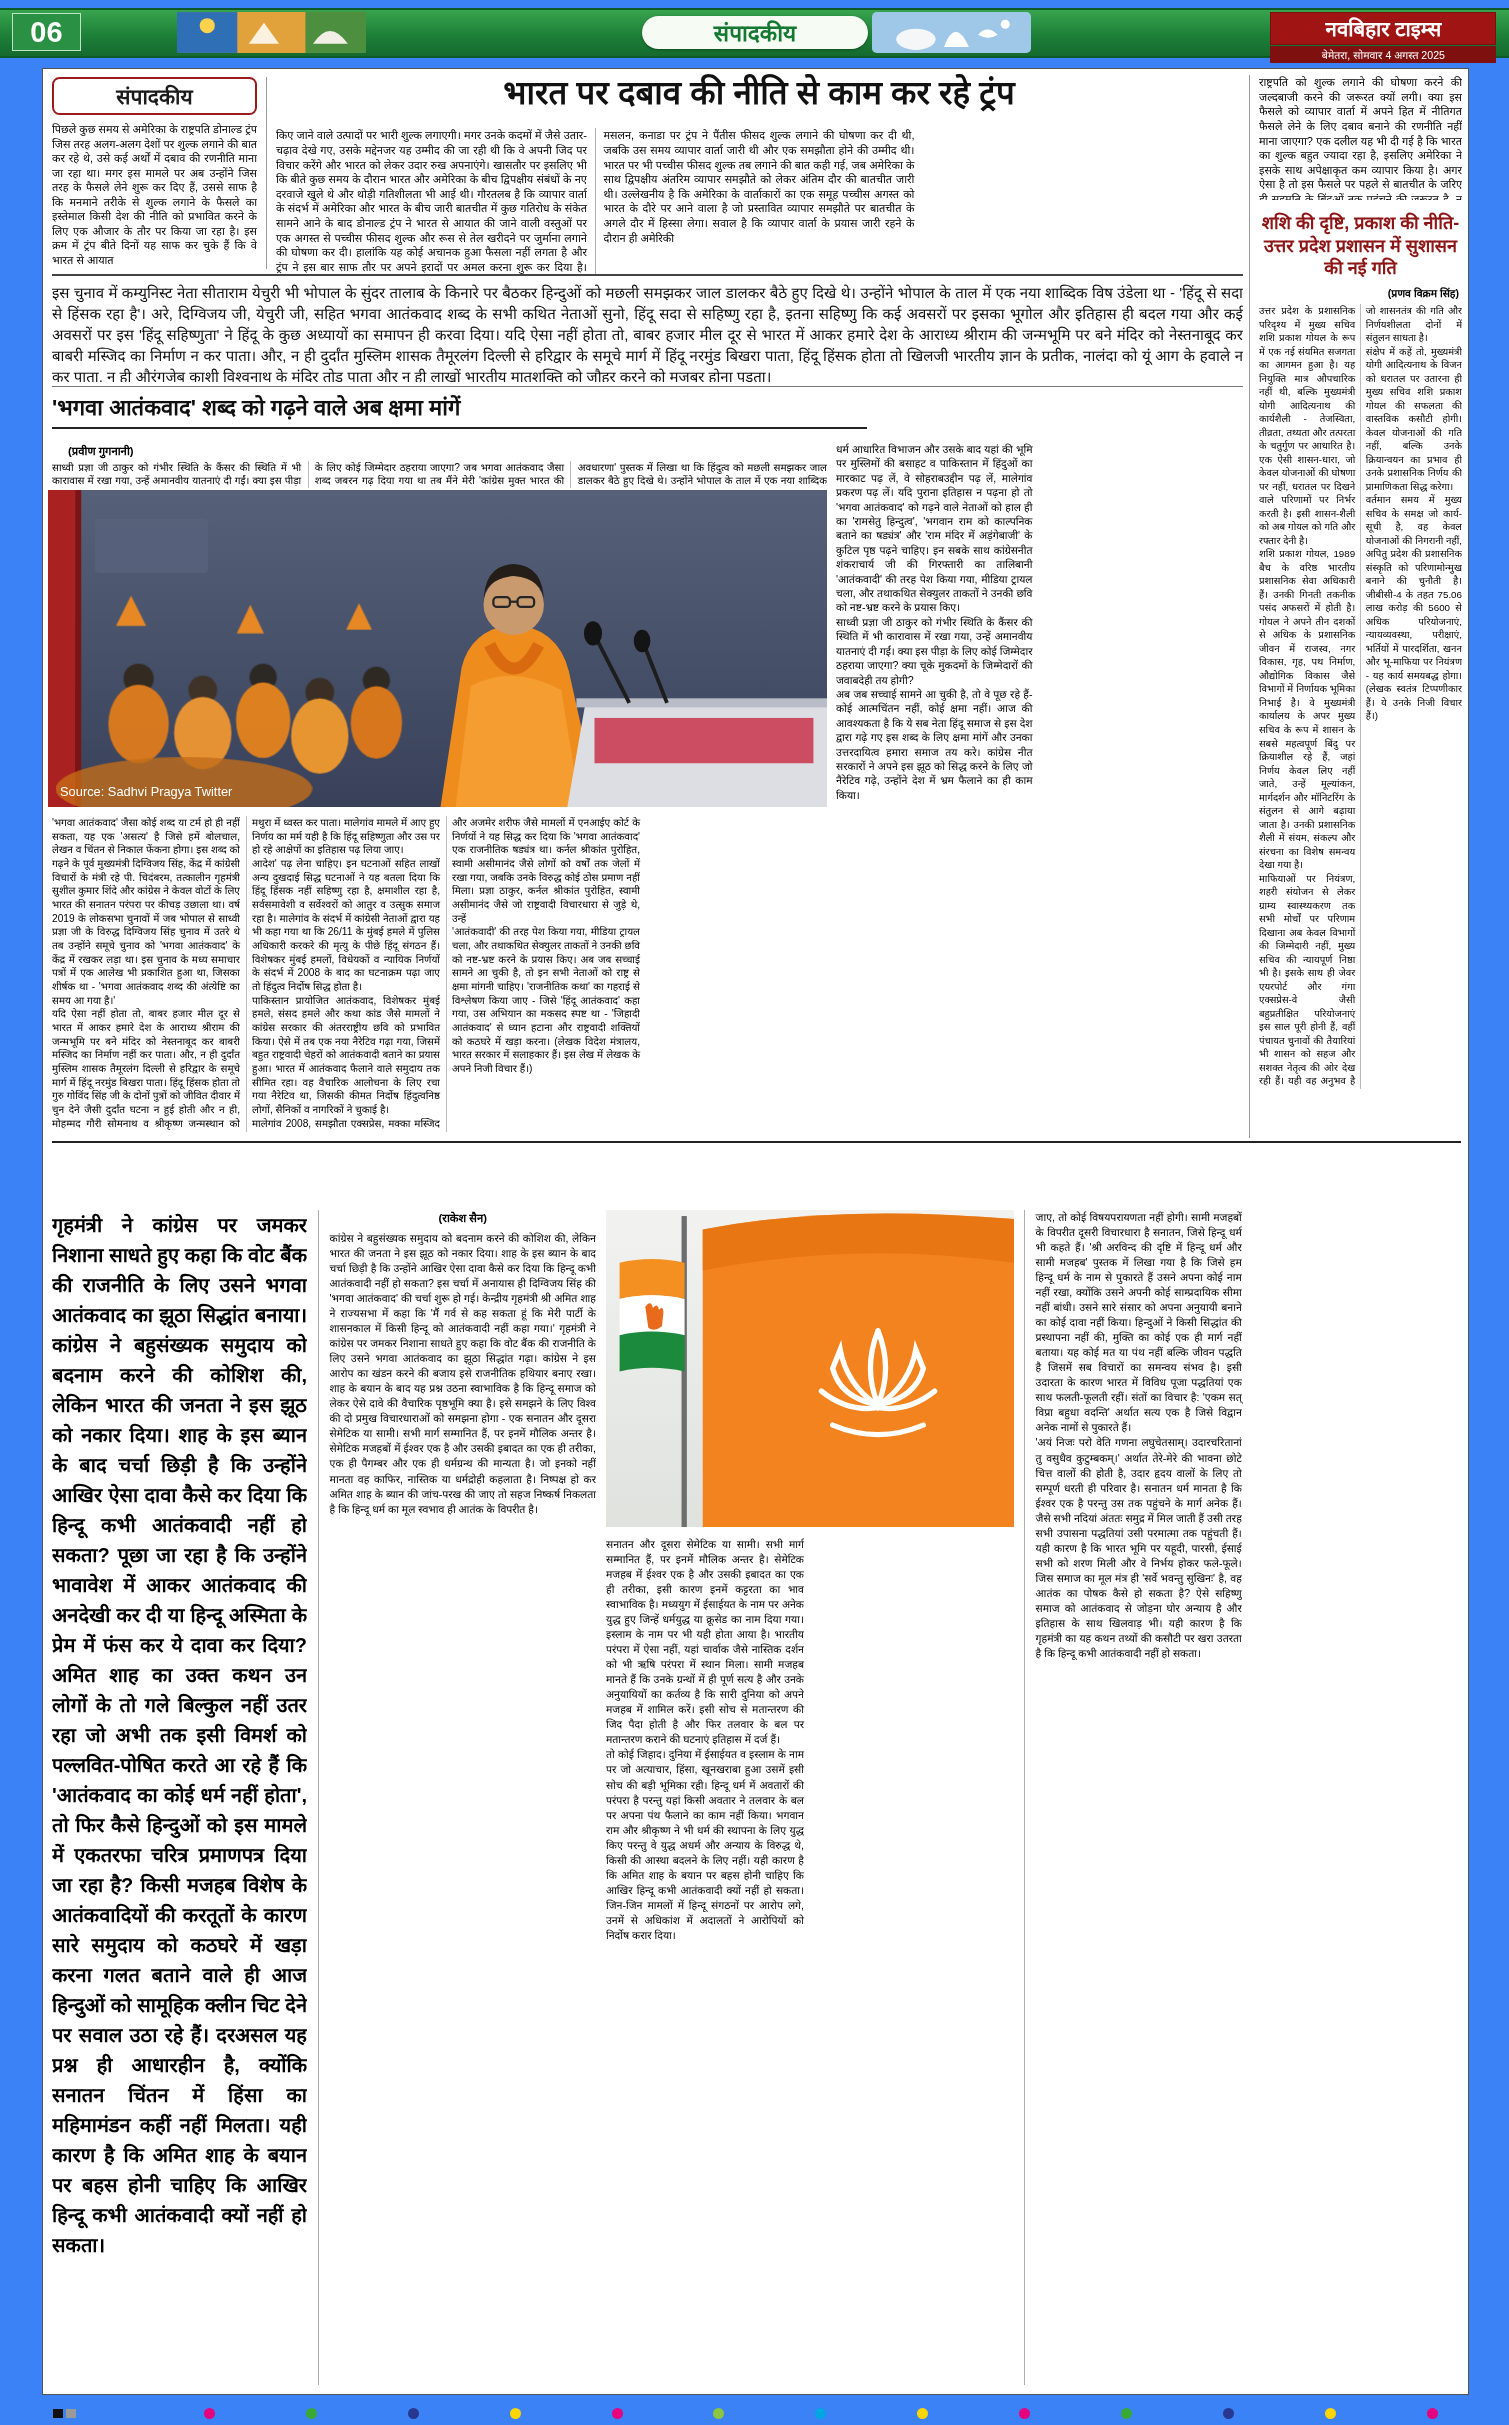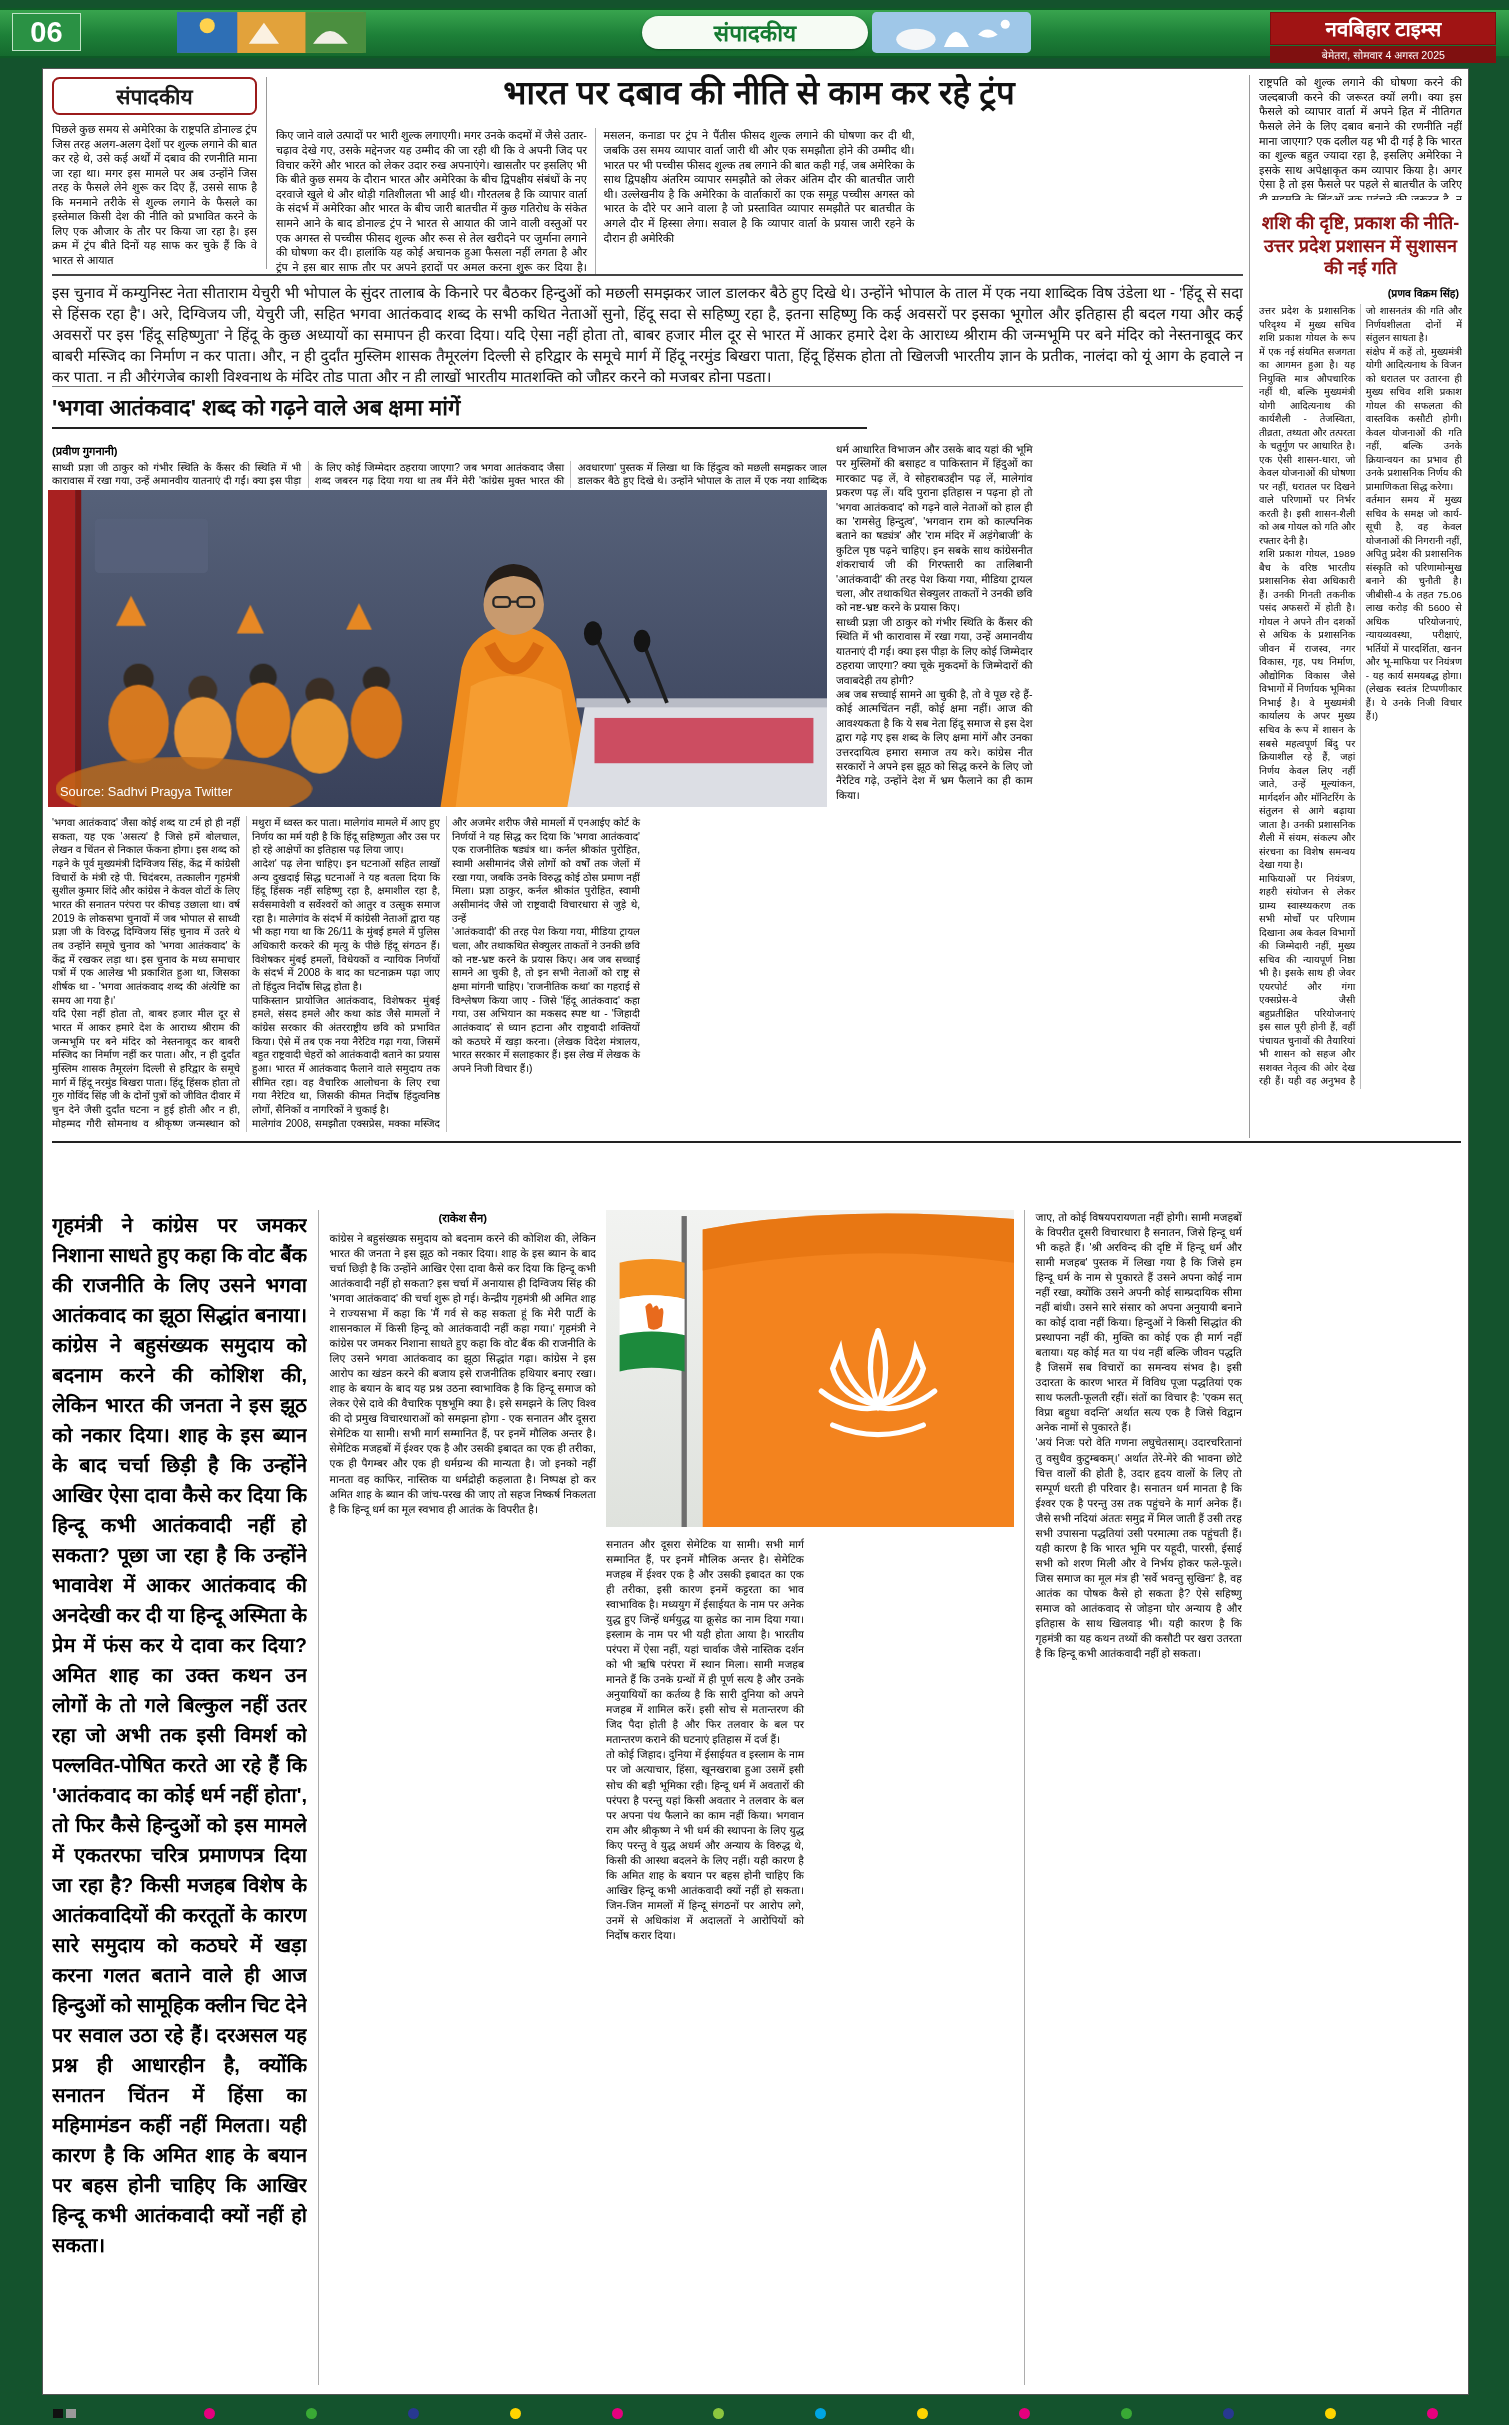--- a/index.html
+++ b/index.html
@@ -1,17 +1,17 @@
 <!DOCTYPE html>
 <html lang="hi" style="font-size:12px"><head>
 <meta charset="utf-8">
 <style>
   * { margin:0; padding:0; box-sizing:border-box; }
   body { font-family:"Liberation Sans","DejaVu Sans",sans-serif; background:#e9e9e9; }
-  .page { position:relative; width:1510px; height:2426px; background:#14532d; margin:0 auto; overflow:hidden; }
+  .page { position:relative; width:1510px; height:2426px; background:#3b82f6; margin:0 auto; overflow:hidden; }
 
   
   .header { position:absolute; left:0; top:7.5px; width:1510px; height:50px;
     background:linear-gradient(180deg,#38a44e 0%,#1d8038 55%,#156a2e 100%);
     border-top:2.3px solid #0e5a26; border-bottom:2.3px solid #0e5a26; }
   .pagenum-box { position:absolute; left:12px; top:3.8px; width:69px; height:38px; background:#2a9144;
     border:1.5px solid #bfe3c6; color:#fff; font-size:29px; font-weight:bold;
     display:flex; align-items:center; justify-content:center; }
   .collage { position:absolute; left:177px; top:2.3px; width:189px; height:41px; }
   .section-pill { position:absolute; left:50%; transform:translateX(-50%); top:6px; min-width:226px; height:33px;
@@ -42,21 +42,21 @@
   .shashi-body { height:785px; overflow:hidden; column-count:2; column-gap:10.6px; column-rule:0.8px solid #bbb;
     column-fill:auto; font-size:9.8px; line-height:1.38; text-align:justify; white-space:pre-line; }
 
   .hr1 { position:absolute; left:9px; top:205px; width:1191px; height:1.5px; background:#444; }
   .intro { position:absolute; left:9px; top:213px; width:1191px; height:100px; overflow:hidden;
     font-size:15px; font-weight:normal; line-height:1.4; text-align:justify; color:#101010; }
   .hr2 { position:absolute; left:9px; top:317px; width:1191px; height:1.1px; background:#777; }
 
   .bhagwa-headline { position:absolute; left:9px; top:322px; width:815px; font-size:22px; font-weight:bold;
     color:#101010; border-bottom:2.3px solid #222; padding-bottom:6px; }
-  .bhagwa-byline { position:absolute; left:9px; top:374px; width:242px; font-size:11.3px; font-weight:bold; }
+  .bhagwa-byline { position:absolute; left:25px; top:374px; width:242px; font-size:11.3px; font-weight:bold; }
   .bhagwa-top { position:absolute; left:9px; top:392px; width:775px; height:27px; overflow:hidden;
     column-count:3; column-gap:13.6px; column-rule:0.8px solid #bbb; column-fill:auto;
     font-size:10.2px; line-height:1.3; text-align:justify; }
   .photo-wrap { position:absolute; left:4.5px; top:421px; width:779px; height:317px; }
   .photo-wrap svg { width:100%; height:100%; display:block; }
   .bhagwa-side { position:absolute; left:793px; top:373px; width:405px; height:364px; overflow:hidden;
     column-count:2; column-gap:12px; column-rule:0.8px solid #bbb; column-fill:auto;
     font-size:10.6px; line-height:1.36; text-align:justify; white-space:pre-line; }
   .bhagwa-bottom { position:absolute; left:9px; top:747px; width:1188px; height:316px; overflow:hidden;
     column-count:6; column-gap:12px; column-rule:0.8px solid #bbb; column-fill:auto;

